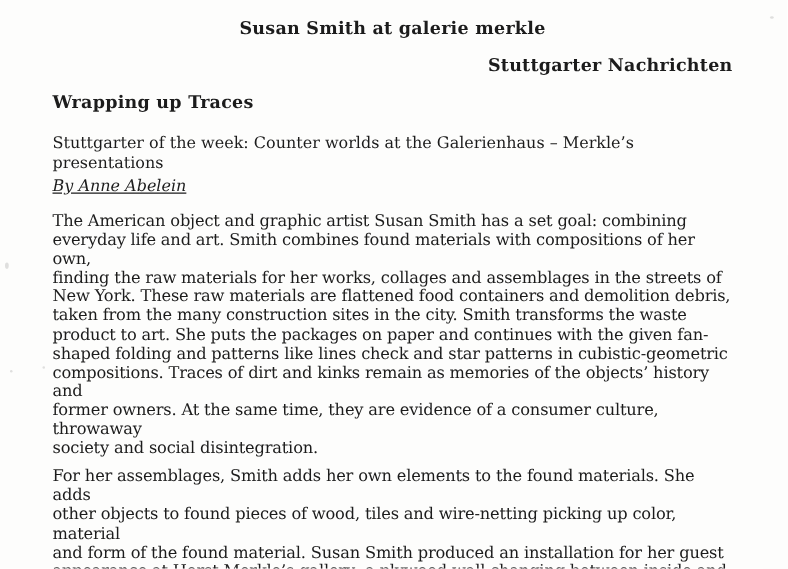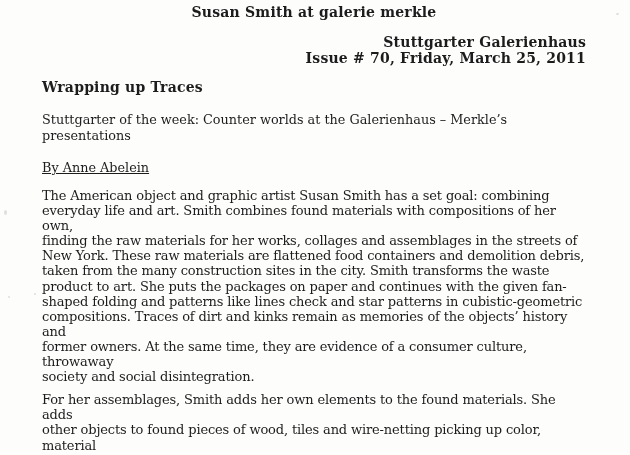--- a/index.html
+++ b/index.html
@@ -8,21 +8,21 @@
     background: #ffffff;
   }
   .page {
     position: relative;
     width: 630px;
     height: 455px;
     box-sizing: border-box;
     background: #fdfdfc;
     color: #1c1c1c;
     font-family: "DejaVu Serif", serif;
-    padding: 4px 44px 0 42px;
+    padding: 15px 44px 0 42px;
     overflow: hidden;
   }
   .title {
     margin: 0;
     font-size: 14px;
     line-height: 17px;
     font-weight: bold;
     text-align: center;
     letter-spacing: 0.2px;
   }
@@ -40,24 +40,25 @@
     line-height: 17px;
     font-weight: bold;
     letter-spacing: 0.2px;
   }
   .subhead {
     margin-top: 16px;
     font-size: 12.8px;
     line-height: 16px;
   }
   .byline {
-    margin-top: 16px;
+    margin-top: 3px;
     font-size: 12.8px;
     line-height: 16px;
     text-decoration: underline;
+    font-style: italic;
   }
   p.body {
     margin: 12px 0 0 0;
     font-size: 13px;
     line-height: 15.1px;
     letter-spacing: -0.15px;
     white-space: pre-line;
   }
   p.body + p.body {
     margin-top: 8px;
@@ -74,22 +75,21 @@
   .speck-d { left: 616px; top: 13px;  width: 3px; height: 2px; }
 </style>
 </head>
 <body>
 
 <div class="page">
 
   <h1 class="title">Susan Smith at galerie merkle</h1>
 
   <div class="masthead">
-    <div>Stuttgarter Galerienhaus</div>
-    <div>Issue # 70, Friday, March 25, 2011</div>
+    <div>Stuttgarter Nachrichten</div>
   </div>
 
   <h2 class="headline">Wrapping up Traces</h2>
 
   <div class="subhead">Stuttgarter of the week: Counter worlds at the Galerienhaus – Merkle’s presentations</div>
 
   <div class="byline">By Anne Abelein</div>
 
   <p class="body">The American object and graphic artist Susan Smith has a set goal: combining
 everyday life and art. Smith combines found materials with compositions of her own,

